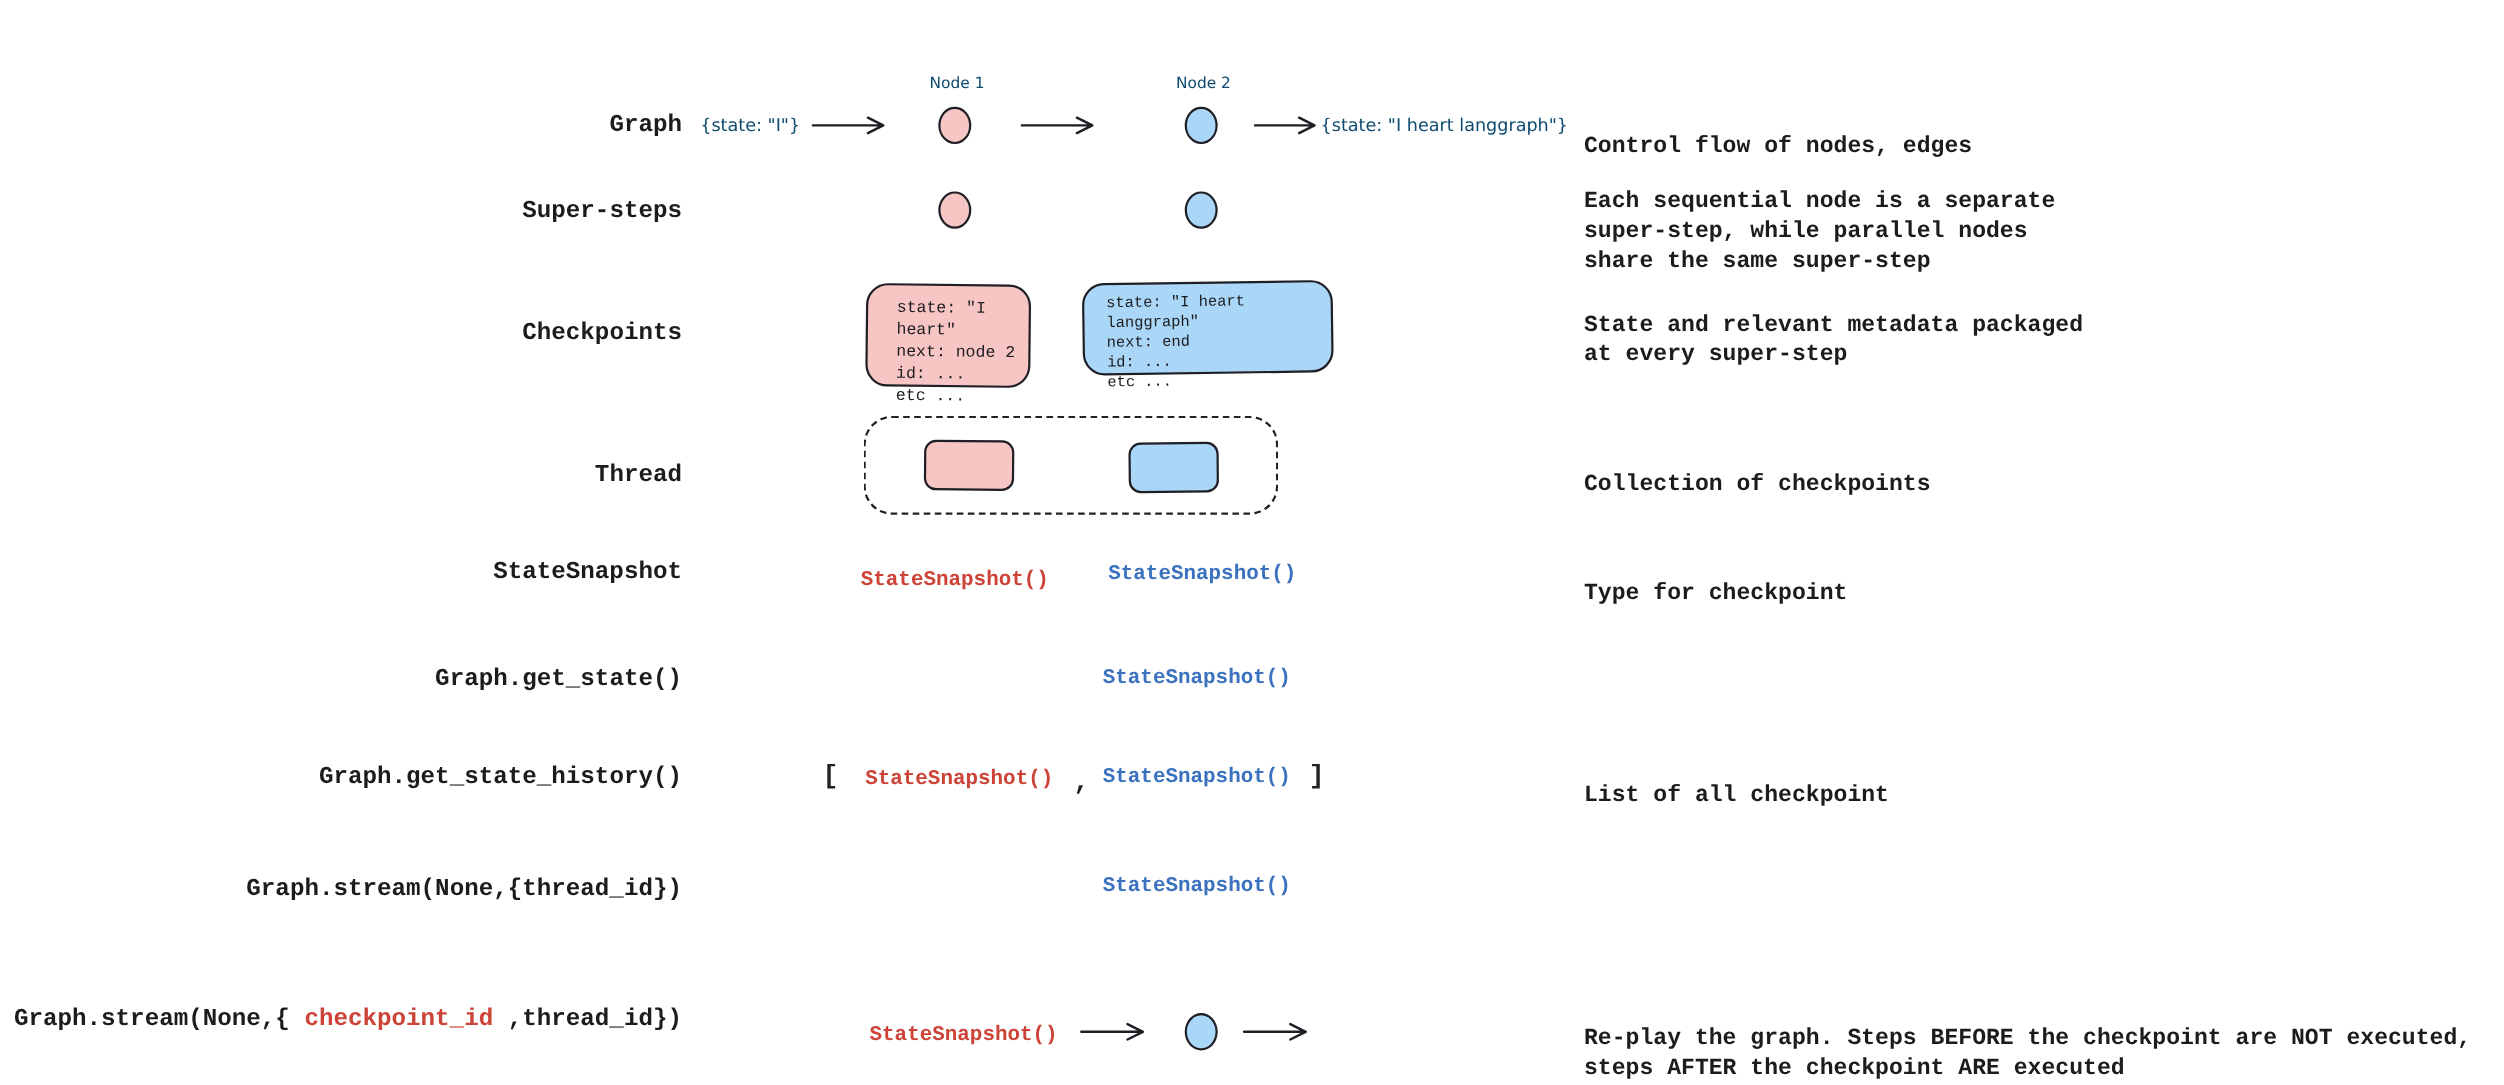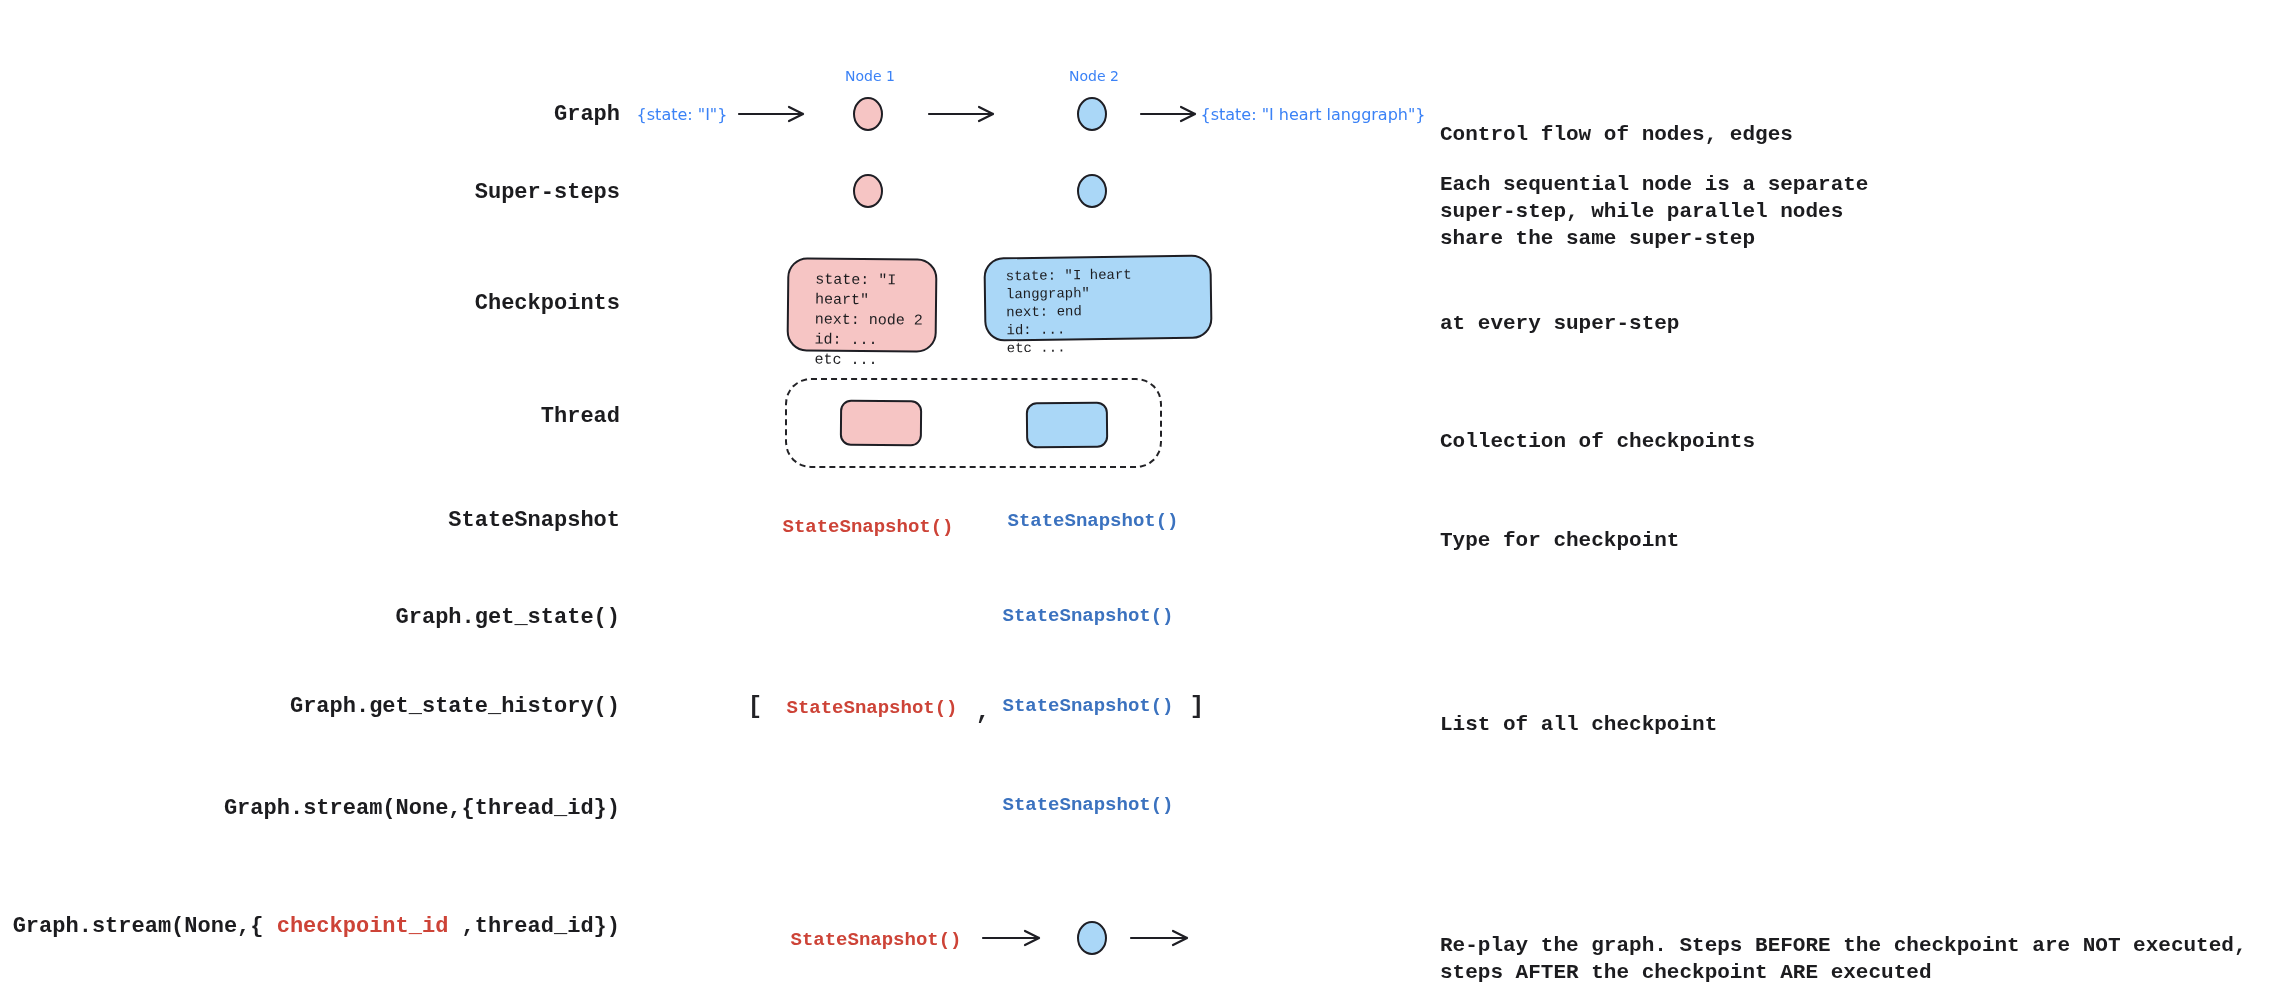--- a/index.html
+++ b/index.html
@@ -28,21 +28,21 @@
     transform:translateY(-50%);
     font:700 21px "Liberation Mono",monospace;
     color:var(--ink,#1c1c1f);
     white-space:pre;
     margin-top:20px;
   }
   
   .hand{
     font-family:"DejaVu Sans",sans-serif;
     font-size:16px;
-    color:#3b82f6;
+    color:#0c4a6e;
     white-space:pre;
     text-align:center;
   }
   .centered{
     position:absolute;
     transform:translate(-50%,-50%);
   }
   .node-label{
     font-size:14px;
   }
@@ -118,21 +118,21 @@
   }
 </style>
 </head>
 <body>
 
 <div class="canvas">
 
   <div class="lbl" style="top:114px">Graph</div>
   <div class="lbl" style="top:192px">Super-steps</div>
   <div class="lbl" style="top:303px">Checkpoints</div>
-  <div class="lbl" style="top:416px">Thread</div>
+  <div class="lbl" style="top:432px">Thread</div>
   <div class="lbl" style="top:520px">StateSnapshot</div>
   <div class="lbl" style="top:617px">Graph.get_state()</div>
   <div class="lbl" style="top:706px">Graph.get_state_history()</div>
   <div class="lbl" style="top:808px">Graph.stream(None,{thread_id})</div>
   <div class="lbl" style="top:926px"><span>Graph.stream(None,{ </span><span class="hl">checkpoint_id</span><span> ,thread_id})</span></div>
 
   <div class="centered hand" style="left:682px;top:114px">{state: "I"}</div>
   <div class="arrow" style="left:775px;top:114px">
     <svg width="76" height="22" viewBox="0 0 76 22">
         <path d="M2 11 H64 M52 4 L66 11 M52 18 L66 11" fill="none" stroke="#1e1e24" stroke-width="2.2" stroke-linecap="round"></path>
@@ -199,20 +199,21 @@
         <path d="M2 11 H56 M44 4 L58 11 M44 18 L58 11" fill="none" stroke="#1e1e24" stroke-width="2.2" stroke-linecap="round"></path>
       </svg>
   </div>
 
   <div class="desc" style="top:114px">Control flow of nodes, edges</div>
 
   <div class="desc" style="top:164px">Each sequential node is a separate</div>
   <div class="desc" style="top:191px">super-step, while parallel nodes</div>
   <div class="desc" style="top:218px">share the same super-step</div>
 
+  <div class="desc" style="top:276px">State and relevant metadata packaged</div>
   <div class="desc" style="top:303px">at every super-step</div>
 
   <div class="desc" style="top:421px">Collection of checkpoints</div>
   <div class="desc" style="top:520px">Type for checkpoint</div>
   <div class="desc" style="top:704px">List of all checkpoint</div>
 
   <div class="desc" style="top:952px">steps AFTER the checkpoint ARE executed</div>
   <div class="desc" style="top:925px">Re-play the graph. Steps BEFORE the checkpoint are NOT executed,</div>
 
 </div>

